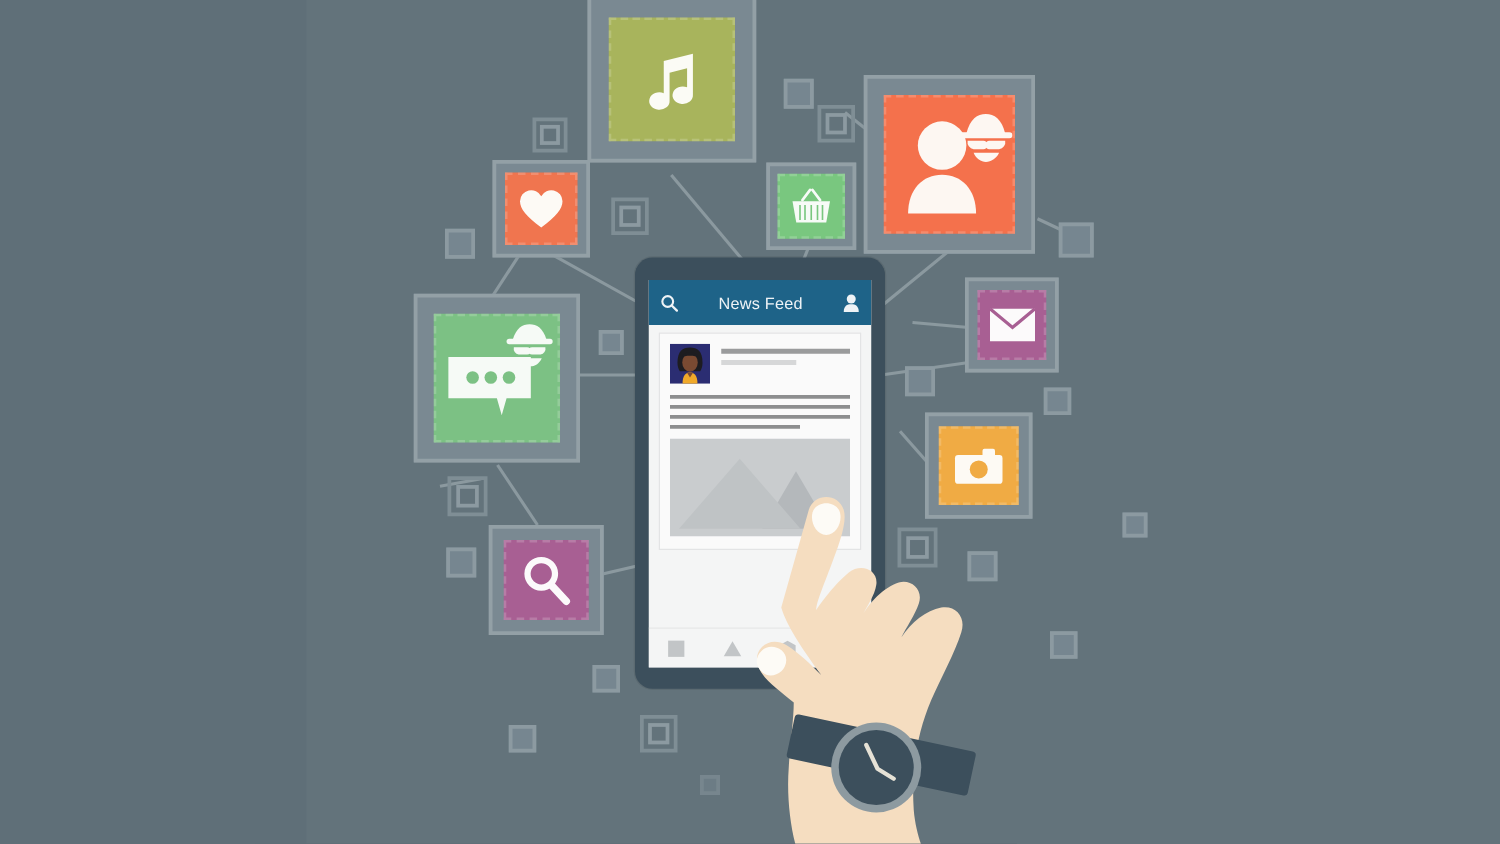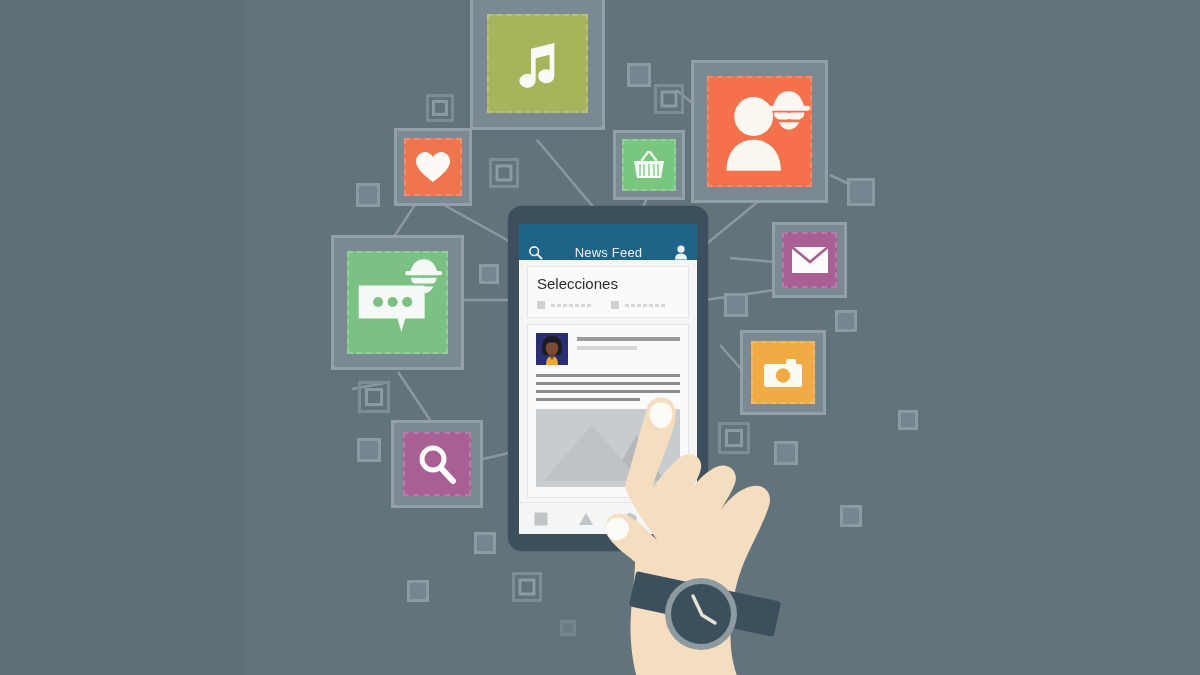--- a/index.html
+++ b/index.html
@@ -56,21 +56,21 @@
     background:#3c4f5c;
     border-radius:14px;
     box-shadow:0 0 0 1px rgba(0,0,0,0.08);
   }
   #phone-screen {
     position:absolute; left:11px; top:18px; width:178px; height:310px;
     background:#f4f5f5; overflow:hidden;
   }
   #phone-topbar {
     height:36px; background:#1e6388;
-    display:flex; align-items:flex-end; padding:0 9px;
+    display:flex; align-items:center; padding:0 9px;
     color:#fff;
   }
   #phone-title {
     flex:1; text-align:center; font-size:13px; letter-spacing:.2px;
     color:#eef3f6;
   }
   .card {
     background:#fafafa; margin:6px 8px; padding:8px 9px;
     border:1px solid #e3e4e5;
   }
@@ -258,33 +258,20 @@
           <circle cx="6.6" cy="6.6" r="4.6" fill="none" stroke="#eef3f6" stroke-width="1.8"></circle>
           <line x1="10" y1="10" x2="14.4" y2="14.4" stroke="#eef3f6" stroke-width="2" stroke-linecap="round"></line>
         </svg>
         <div id="phone-title">News Feed</div>
         <svg width="14" height="15" viewBox="0 0 14 15">
           <circle cx="7" cy="4.2" r="3.6" fill="#eef3f6"></circle>
           <path d="M1 14.5 C1 9.8 3.6 8.4 7 8.4 C10.4 8.4 13 9.8 13 14.5 Z" fill="#eef3f6"></path>
         </svg>
       </div>
 
-      <div class="card">
-        <div id="feed-heading">Selecciones</div>
-        <div class="meta-row">
-          <div style="display:flex;gap:6px;align-items:center;">
-            <div class="meta-chip"></div>
-            <div class="meta-dash"></div>
-          </div>
-          <div style="display:flex;gap:6px;align-items:center;">
-            <div class="meta-chip"></div>
-            <div class="meta-dash"></div>
-          </div>
-        </div>
-      </div>
 
       <div class="card" style="padding:8px 8px 10px;">
         <div class="post-head">
           <svg class="avatar" viewBox="0 0 32 32">
             <rect width="32" height="32" fill="#2b2d72"></rect>
             <path d="M6 15 C6 6 10 3 16 3 C22 3 26 6 26 15 C26 20 24 22 24 22 L8 22 C8 22 6 20 6 15 Z" fill="#1d1c20"></path>
             <ellipse cx="16" cy="15" rx="6.2" ry="7.4" fill="#7a4a32"></ellipse>
             <path d="M9.5 11 C10.5 5.5 21.5 5.5 22.5 11 C21 9 11 9 9.5 11 Z" fill="#1d1c20"></path>
             <path d="M10 32 C10 25 13 23 16 23 C19 23 22 25 22 32 Z" fill="#f0a92a"></path>
             <path d="M13.5 23 L16 27 L18.5 23 Z" fill="#7a4a32"></path>

